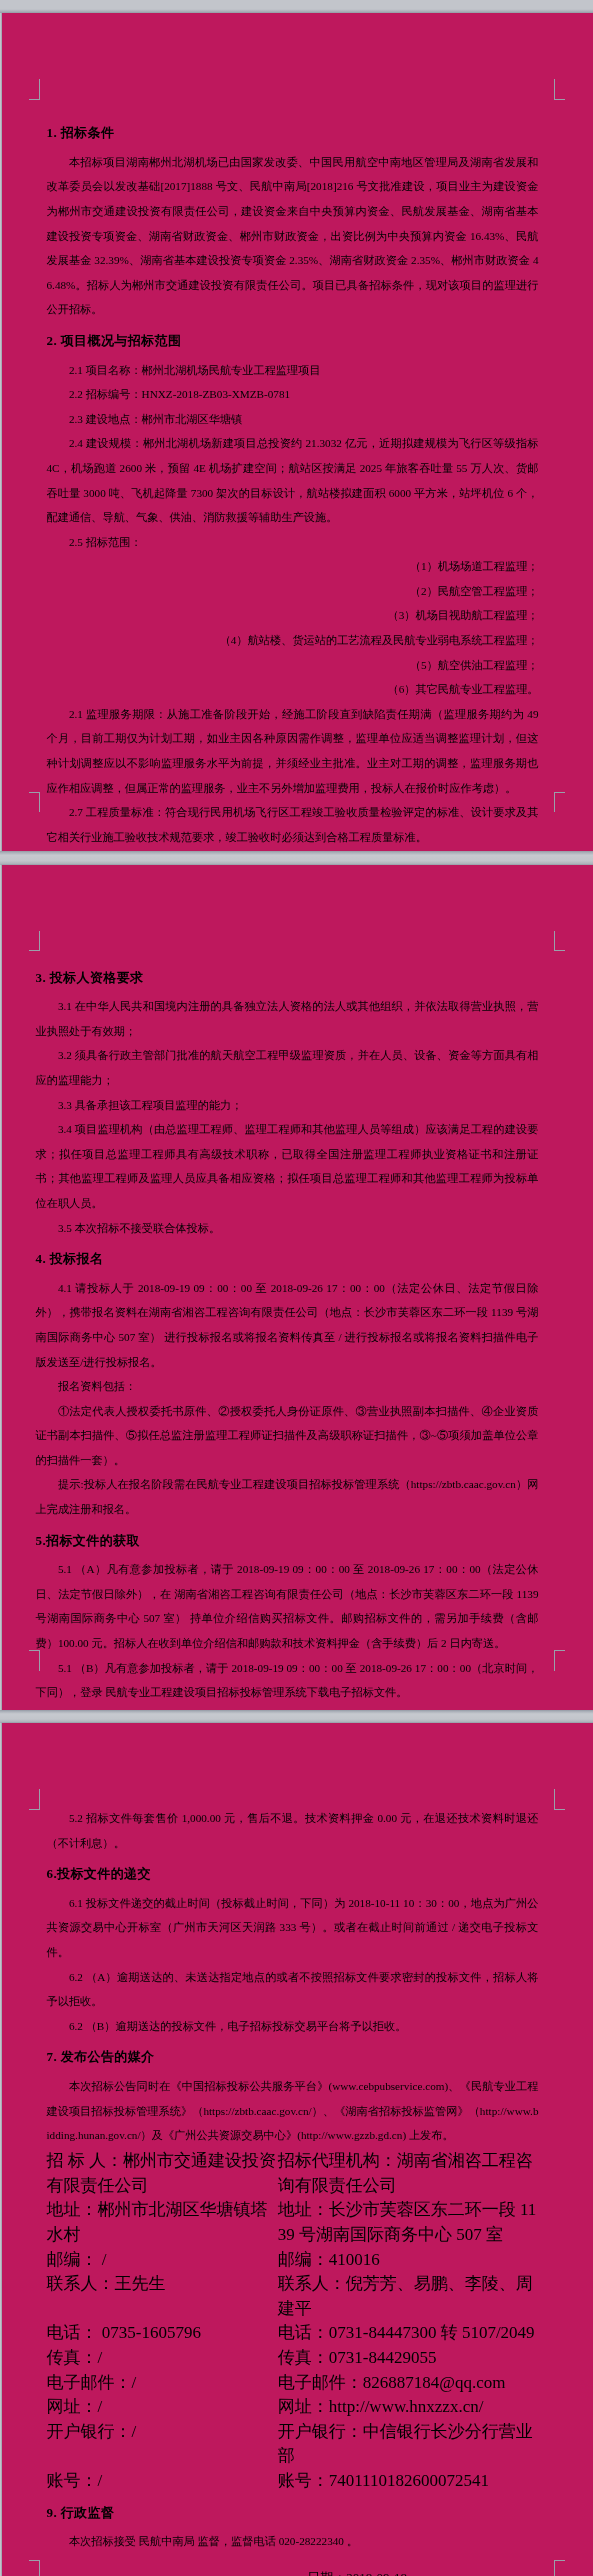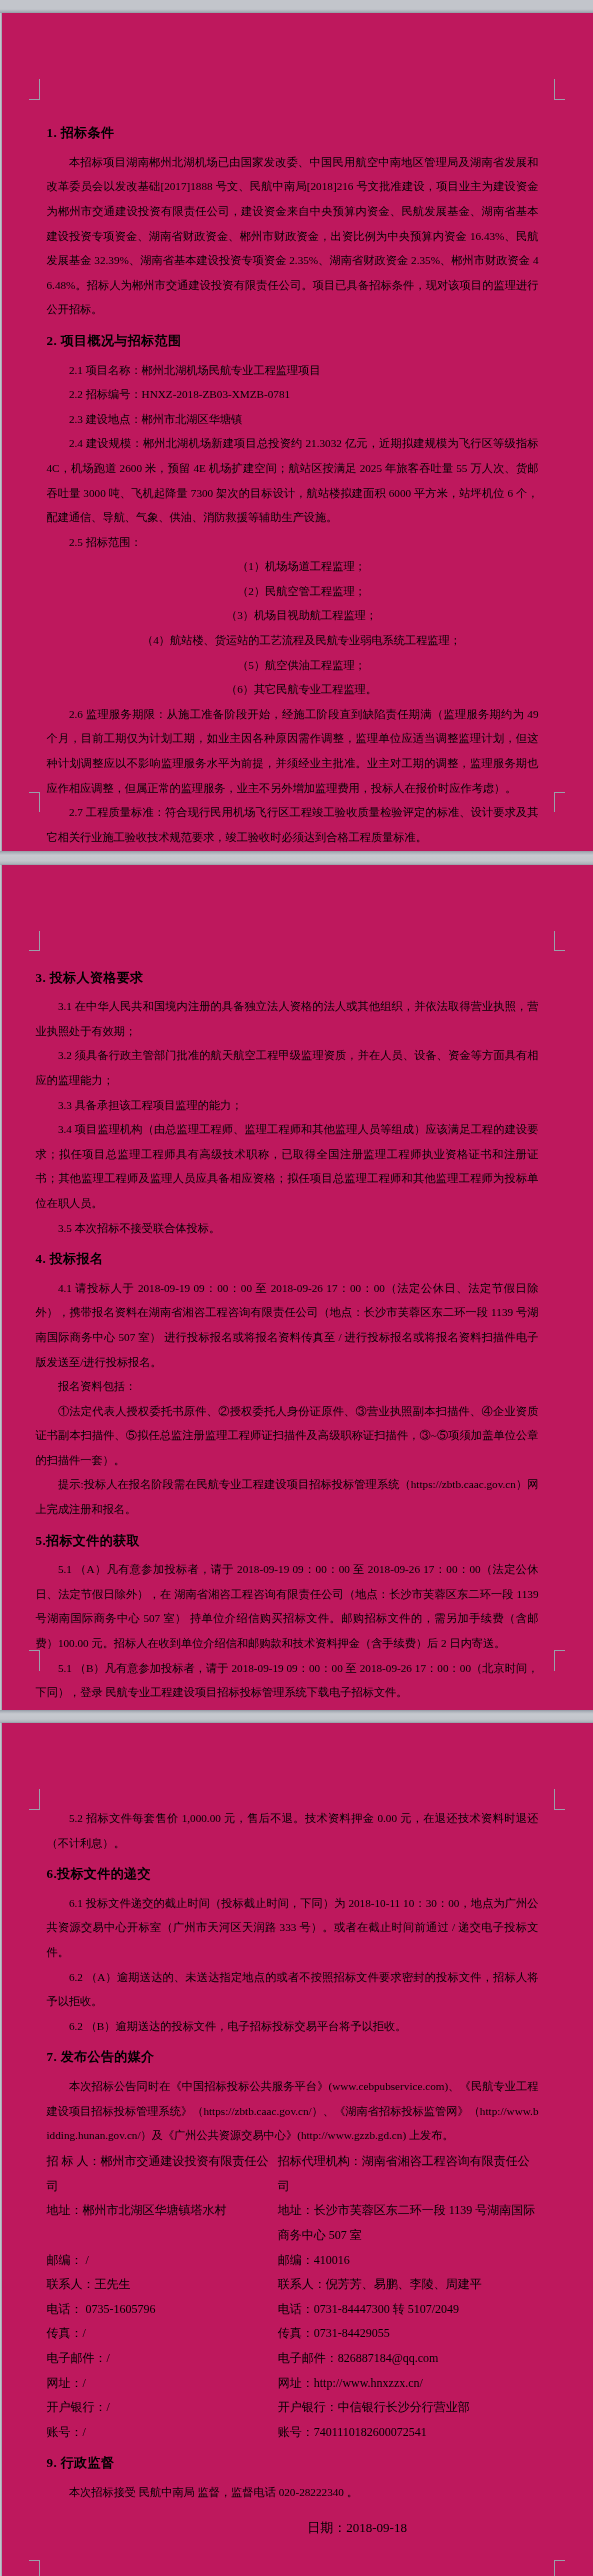--- a/index.html
+++ b/index.html
@@ -41,25 +41,25 @@
   }
   .dpara{
     margin:0;
     font-size:11.2px;
     line-height:24.6px;
     text-indent:2em;
     text-align:justify;
     text-justify:inter-character;
     word-break:break-all;
   }
-  .item{text-indent:1.6em;text-align:center;}
+  .item{text-indent:1.6em;text-align:right;}
   .u{text-underline-offset:3px;}
   .contacts{margin-top:1.5px;}
   .crow{display:flex;}
-  .ccell{font-size:12px;line-height:24.6px;word-break:break-all;}
+  .ccell{font-size:17px;line-height:24.6px;word-break:break-all;}
   .ccell.cl{width:47%;}
   .ccell.cr{width:53%;}
   .ddate{margin:12px 0 0 53%;font-size:13px;line-height:24.6px;text-indent:0;}
 </style>
 </head>
 <body>
 
 <div id="top-band"></div>
 <div id="doc-root">
     <div class="page p1">
@@ -74,21 +74,21 @@
       <p class="dpara"><span>2.2 招标编号：HNXZ-2018-ZB03-XMZB-0781</span></p>
       <p class="dpara"><span>2.3 建设地点：郴州市北湖区华塘镇</span></p>
       <p class="dpara"><span>2.4 建设规模：郴州北湖机场新建项目总投资约 21.3032 亿元，近期拟建规模为飞行区等级指标 4C，机场跑道 2600 米，预留 4E 机场扩建空间；航站区按满足 2025 年旅客吞吐量 55 万人次、货邮吞吐量 3000 吨、飞机起降量 7300 架次的目标设计，航站楼拟建面积 6000 平方米，站坪机位 6 个，配建通信、导航、气象、供油、消防救援等辅助生产设施。</span></p>
       <p class="dpara"><span>2.5 招标范围：</span></p>
       <p class="dpara item"><span>（1）机场场道工程监理；</span></p>
       <p class="dpara item"><span>（2）民航空管工程监理；</span></p>
       <p class="dpara item"><span>（3）机场目视助航工程监理；</span></p>
       <p class="dpara item"><span>（4）航站楼、货运站的工艺流程及民航专业弱电系统工程监理；</span></p>
       <p class="dpara item"><span>（5）航空供油工程监理；</span></p>
       <p class="dpara item"><span>（6）其它民航专业工程监理。</span></p>
-      <p class="dpara"><span>2.6 监理服务期限：从施工准备阶段开始，经施工阶段直到缺陷责任期满（监理服务期约为 49 个月，目前工期仅为计划工期，如业主因各种原因需作调整，监理单位应适当调整监理计划，但这种计划调整应以不影响监理服务水平为前提，并须经业主批准。业主对工期的调整，监理服务期也应作相应调整，但属正常的监理服务，业主不另外增加监理费用，投标人在报价时应作考虑）。</span></p>
+      <p class="dpara"><span>2.1 监理服务期限：从施工准备阶段开始，经施工阶段直到缺陷责任期满（监理服务期约为 49 个月，目前工期仅为计划工期，如业主因各种原因需作调整，监理单位应适当调整监理计划，但这种计划调整应以不影响监理服务水平为前提，并须经业主批准。业主对工期的调整，监理服务期也应作相应调整，但属正常的监理服务，业主不另外增加监理费用，投标人在报价时应作考虑）。</span></p>
       <p class="dpara"><span>2.7 工程质量标准：符合现行民用机场飞行区工程竣工验收质量检验评定的标准、设计要求及其它相关行业施工验收技术规范要求，竣工验收时必须达到合格工程质量标准。</span></p>
       <p class="dpara"></p>
     </div>
     <div class="band"></div>
     <div class="page p2">
       <div class="mark tl"></div>
       <div class="mark tr"></div>
       <div class="mark bl"></div>
       <div class="mark br"></div>
       <div class="dhead">3. 投标人资格要求</div>

